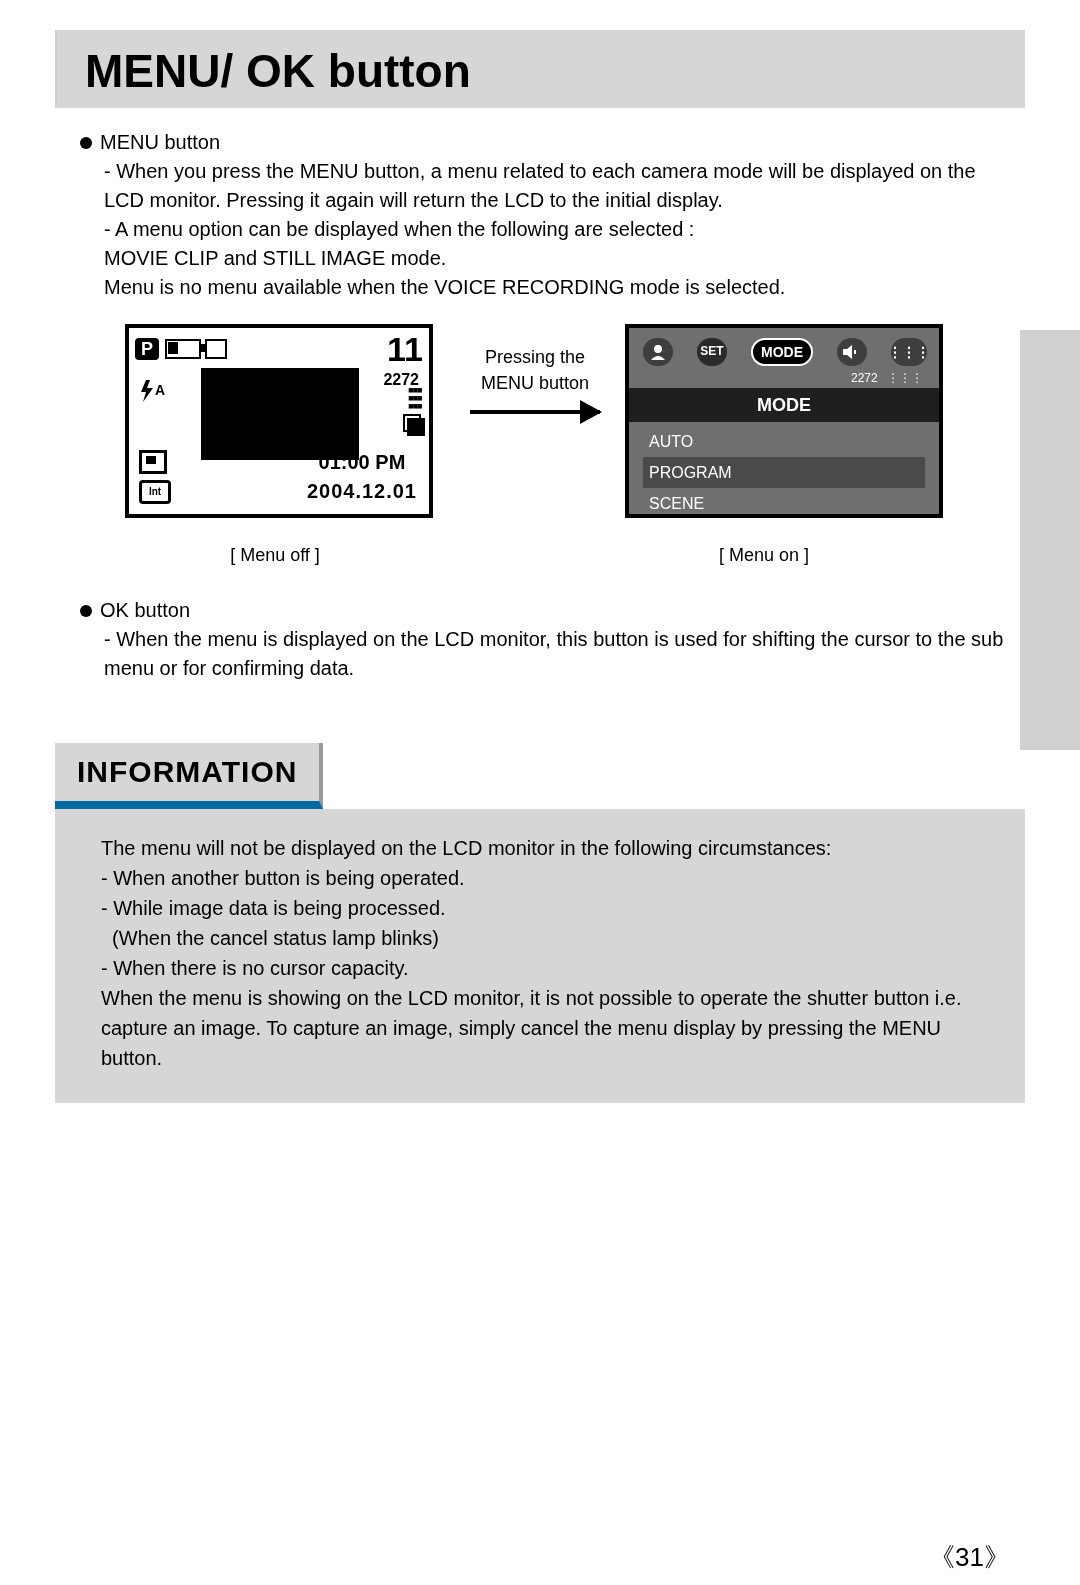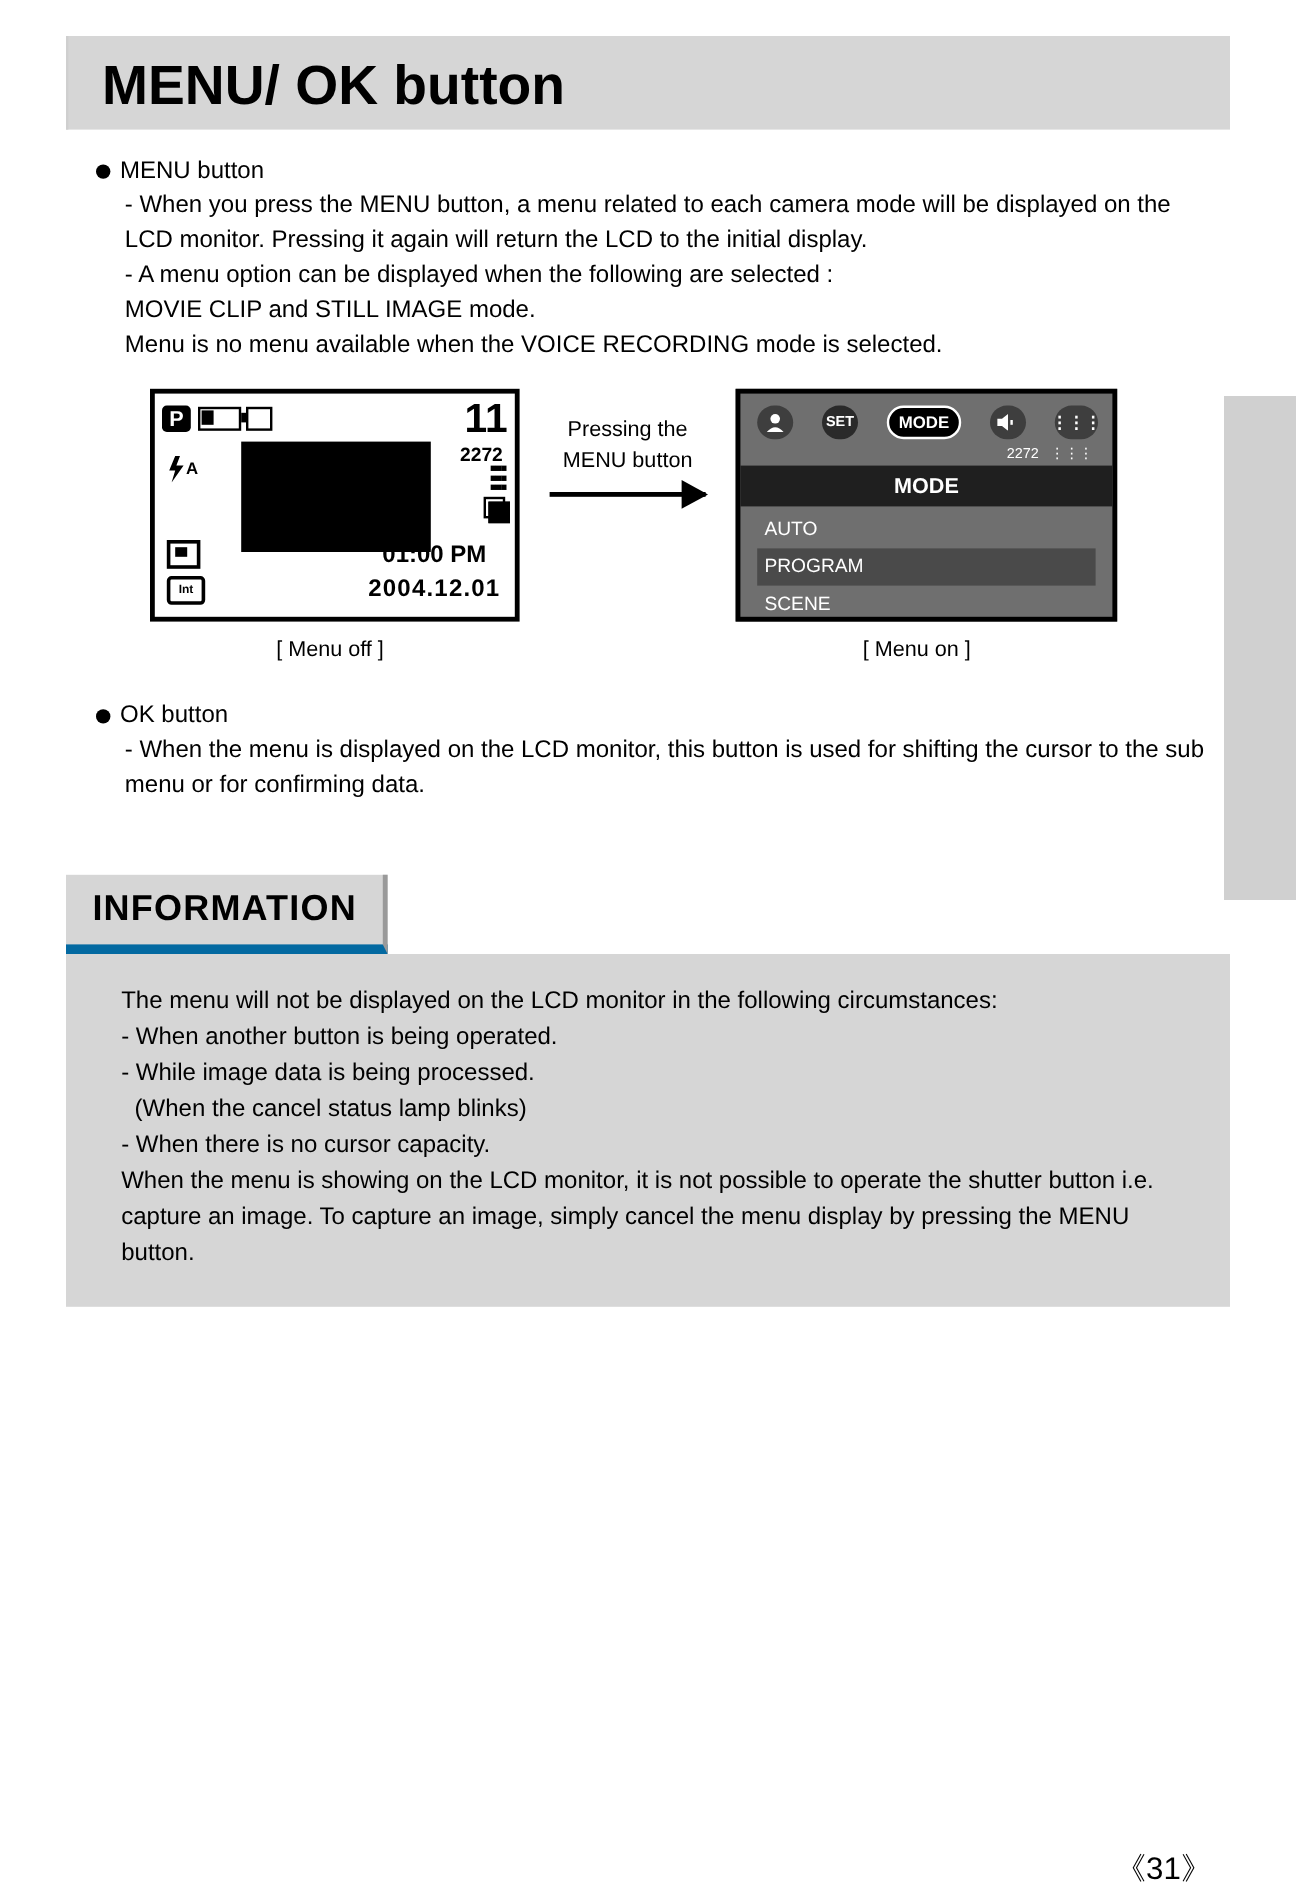--- a/index.html
+++ b/index.html
@@ -88,21 +88,21 @@
   .sq-outline{width:22px;height:18px;border:3px solid #000;margin-bottom:6px;position:relative;}
   .sq-outline:after{content:"";position:absolute;left:4px;top:3px;width:10px;height:8px;background:#000;}
   .int-icon{width:26px;height:18px;border:3px solid #000;border-radius:4px;display:flex;align-items:center;justify-content:center;font-size:10px;font-weight:700;}
   .time-block{
     position:absolute; right:12px; bottom:8px; text-align:center; font-weight:700;
   }
   .time-block .t{font-size:20px;}
   .time-block .d{font-size:20px; letter-spacing:1px;}
 
   .between-col{
-    width: 180px; text-align:center; font-size:18px; padding-top:20px;
+    width: 180px; text-align:center; font-size:18px; padding-top:20px;padding-left:12px;
   }
   .arrow {
     width: 130px; height: 4px; background:#000; margin: 14px auto 0 auto; position:relative;
   }
   .arrow:after{
     content:""; position:absolute; right:-2px; top:-10px;
     border-left:22px solid #000; border-top:12px solid transparent; border-bottom:12px solid transparent;
   }
 
   .lcd-on-wrap{ width: 318px; }
@@ -122,21 +122,21 @@
     border:2px solid #fff;
   }
   .mode-hdr{
     background:#1f1f1f; text-align:center; font-weight:700; padding:4px 0; font-size:18px;
   }
   .mode-list{padding:4px 14px;}
   .mode-item{font-size:16px; padding:4px 6px;}
   .mode-item.sel{background:#4a4a4a;}
 
   .fig-caption-row{
-    display:flex; margin-left:45px; margin-top:10px; font-size:18px;
+    display:flex; margin-left:45px; margin-top:24px; font-size:18px;
   }
   .fig-caption-row .c1{width:300px; text-align:center;}
   .fig-caption-row .spacer{width:180px;}
   .fig-caption-row .c2{width:318px; text-align:center;}
 
   .info-box-wrap{
     margin: 60px 55px 0 55px;
   }
   .info-title{
     display:inline-block;

